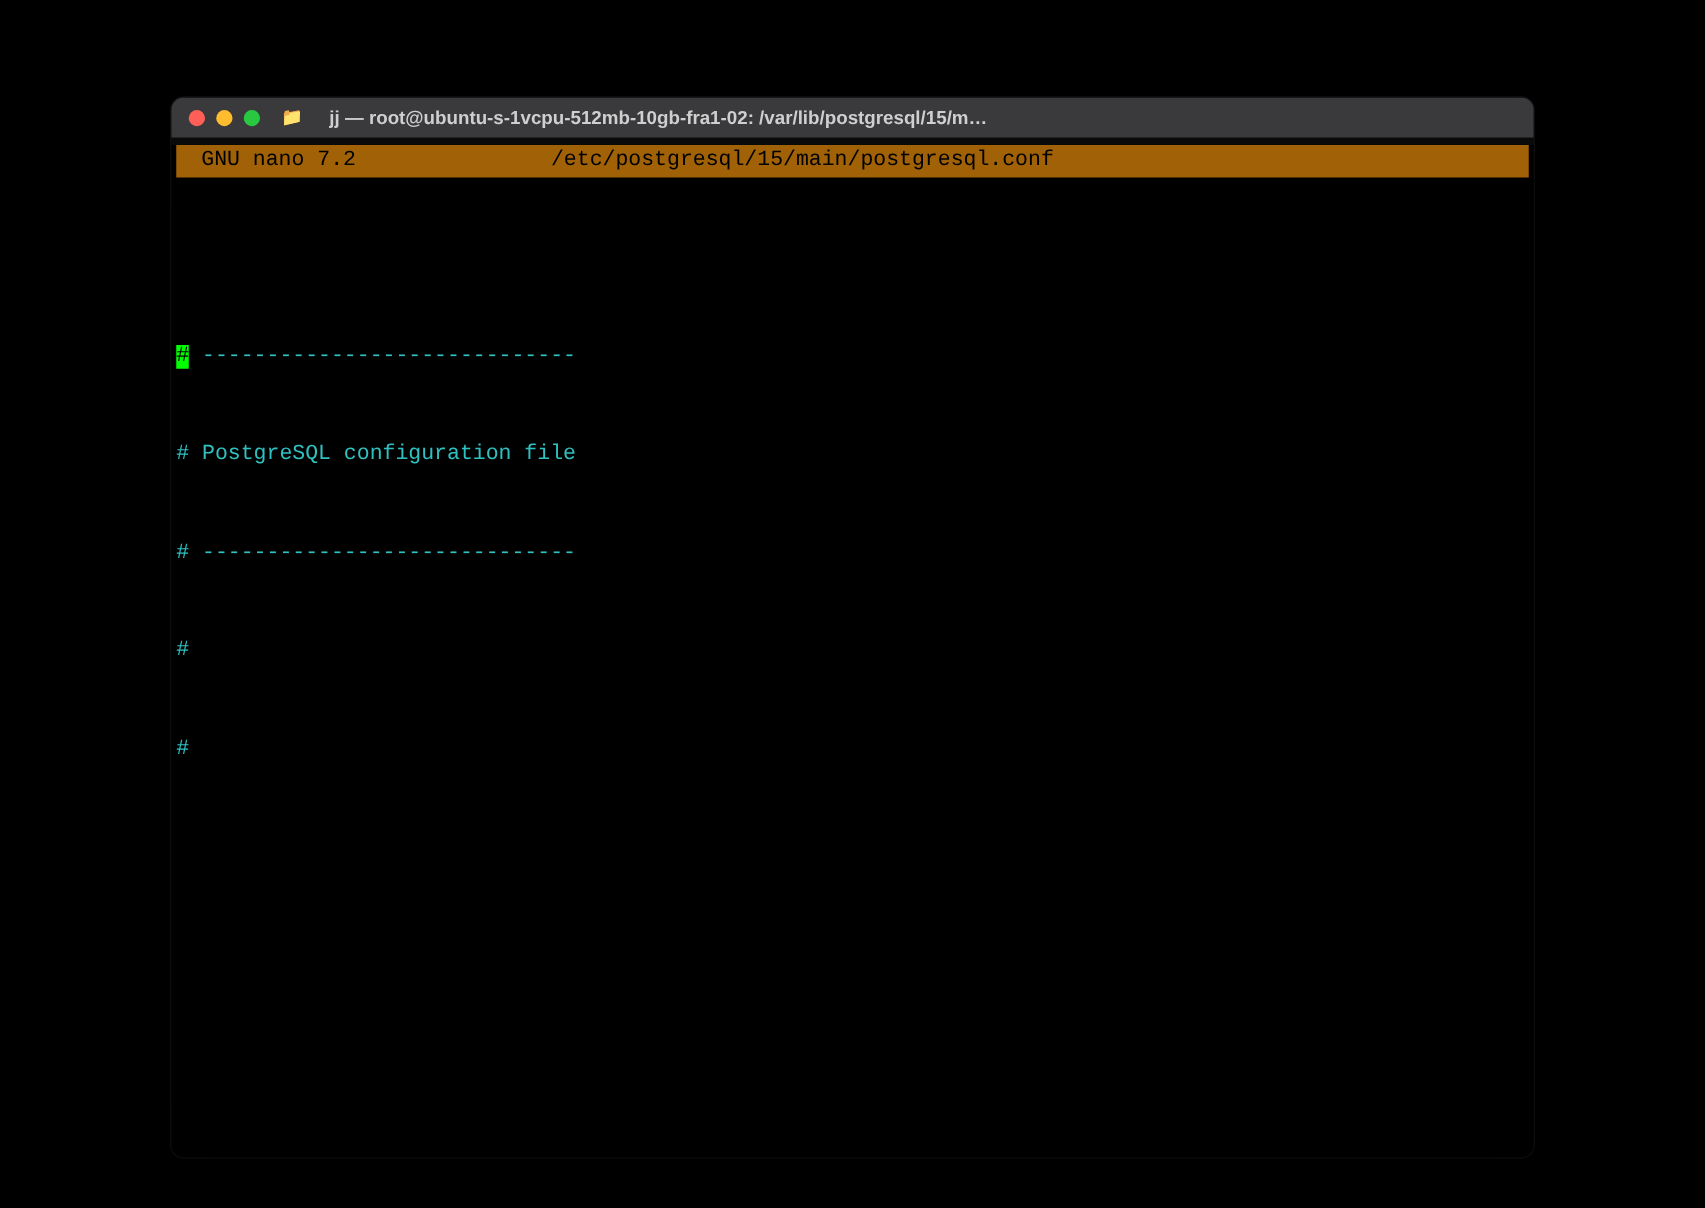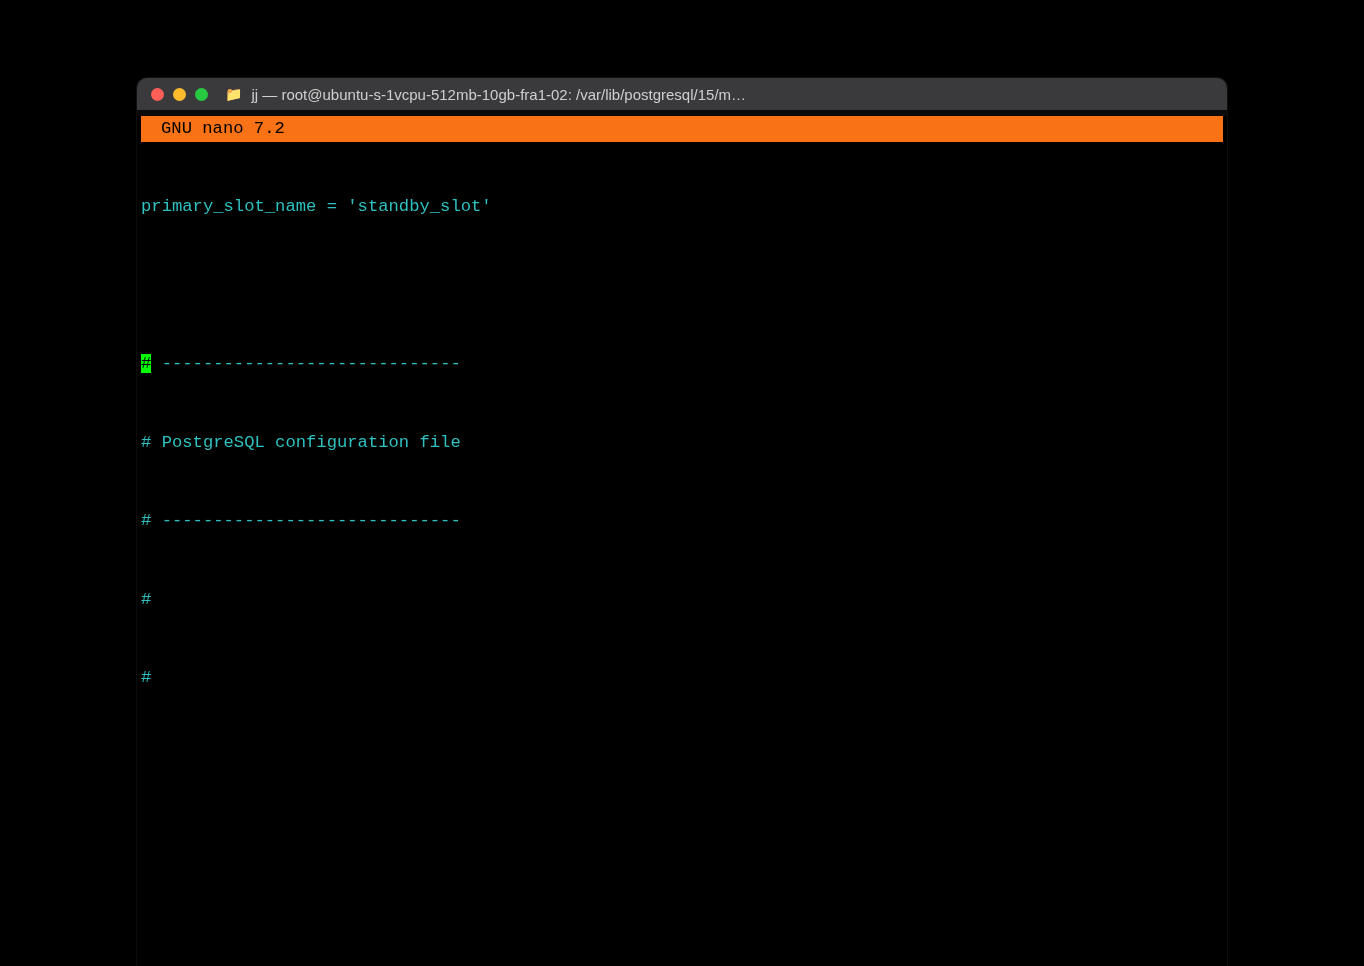--- a/index.html
+++ b/index.html
@@ -48,38 +48,38 @@
     
     .folder-icon {
       margin-left: 8px;
       color: #8aa8c8;
       font-size: 14px;
     }
     
     .window-title {
       color: #cfcfcf;
       font-size: 15px;
-      font-weight: normal;
+      font-weight: bold;
       font-family: -apple-system, BlinkMacSystemFont, "Segoe UI", sans-serif;
-      margin-left: 0;
+      margin-left: 12px;
       white-space: nowrap;
       overflow: hidden;
       text-overflow: ellipsis;
       flex: 1;
     }
     
     .terminal-body {
       background: #000;
       padding: 0;
       font-size: 17.2px;
       line-height: 1.52;
     }
     
     .nano-header {
-      background: #f97316;
+      background: #a16207;
       color: #000;
       display: flex;
       padding: 0 2px;
       white-space: pre;
       margin: 6px 4px 0 4px;
       gap: 16px;
     }
     
     .nano-header .app-name {
       padding-left: 18px;
@@ -120,24 +120,24 @@
     <div class="traffic-light tl-yellow"></div>
     <div class="traffic-light tl-green"></div>
     <span class="folder-icon">📁</span>
     <div class="window-title">jj — root@ubuntu-s-1vcpu-512mb-10gb-fra1-02: /var/lib/postgresql/15/m…</div>
   </div>
 
   <div class="terminal-body">
 
     <div class="nano-header">
       <span class="app-name">GNU nano 7.2</span>
+      <span class="file-path">/etc/postgresql/15/main/postgresql.conf</span>
     </div>
 
     <div class="editor-content">
-      <div class="editor-line">primary_slot_name = 'standby_slot'</div>
       <div class="editor-line"></div>
       <div class="editor-line"><span class="cursor-cell">#</span><span> -----------------------------</span></div>
       <div class="editor-line"># PostgreSQL configuration file</div>
       <div class="editor-line"># -----------------------------</div>
       <div class="editor-line">#</div>
       <div class="editor-line">#</div>
       
       
       
       

